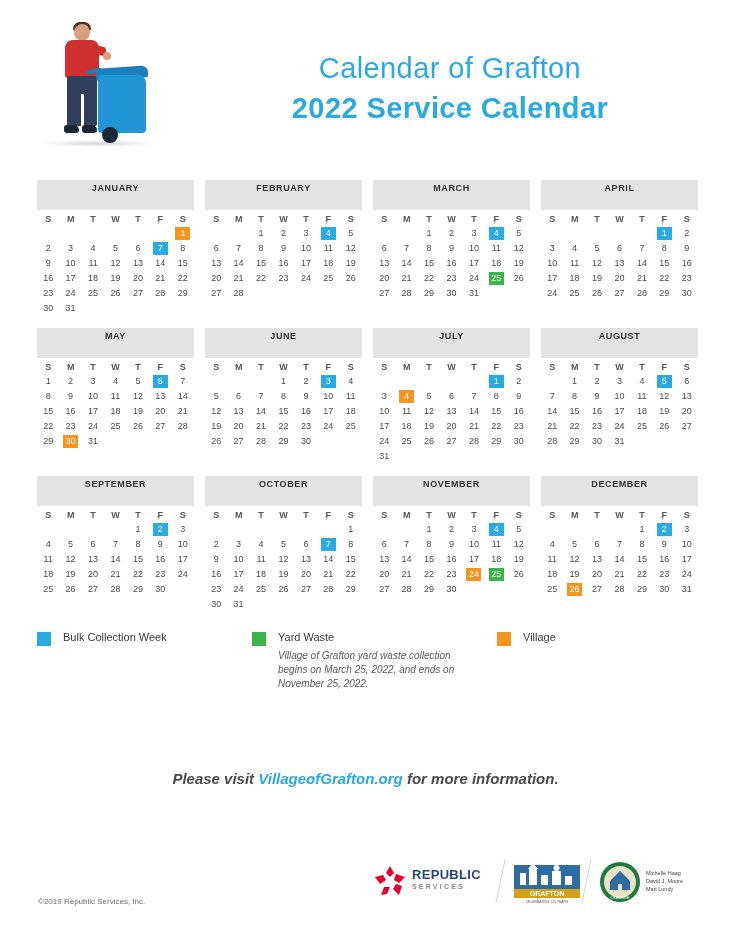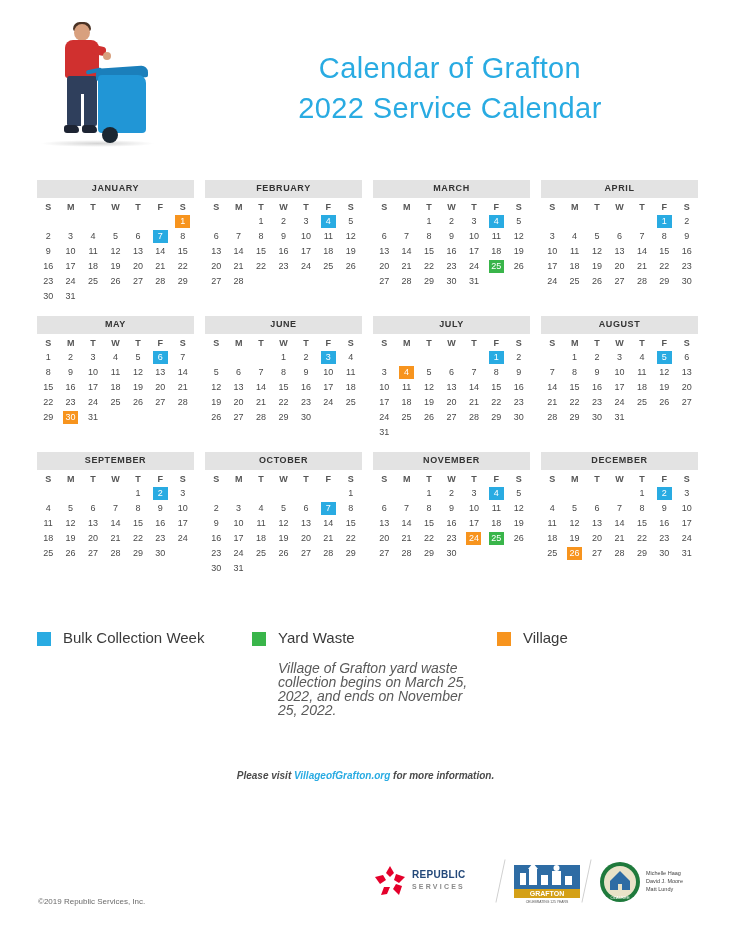--- a/index.html
+++ b/index.html
@@ -151,21 +151,21 @@
     color: #29ABE2;
     letter-spacing: 0.4px;
     line-height: 40px;
     font-weight: normal;
   }
   .title-line2 {
     font-size: 29px;
     color: #29ABE2;
     letter-spacing: 0.4px;
     line-height: 40px;
-    font-weight: normal;
+    font-weight: bold;
   }
 
   
   .calendars {
     position: absolute;
     left: 37px;
     top: 180px;
     width: 660px;
     display: grid;
     grid-template-columns: repeat(4, 157px);
@@ -175,21 +175,21 @@
   .month {
     width: 157px;
   }
   .month-name {
     background: #e3e3e3;
     color: #333333;
     font-size: 9px;
     font-weight: bold;
     letter-spacing: 0.6px;
     text-align: center;
-    padding: 3px 0 5px 0;
+    padding: 3px 0 17px 0;
     text-transform: uppercase;
   }
   table.cal {
     width: 157px;
     border-collapse: collapse;
     table-layout: fixed;
     margin-top: 1px;
   }
   table.cal th {
     font-size: 9px;
@@ -244,41 +244,41 @@
     position: absolute;
     left: 0;
     top: 2px;
     width: 14px;
     height: 14px;
   }
   .swatch.bulk { background: #29ABE2; }
   .swatch.yard { background: #39B54A; }
   .swatch.holiday { background: #F7941E; }
   .legend-title {
-    font-size: 15px;
+    font-size: 11px;
     color: #3a3a3a;
     line-height: 15px;
   }
   .legend-note {
-    font-size: 14px;
+    font-size: 10px;
     font-style: italic;
     color: #5a5a5a;
     line-height: 14px;
-    margin-top: 16px;
+    margin-top: 4px;
     width: 190px;
   }
 
   
   .visit {
     position: absolute;
     left: 0;
     top: 770px;
     width: 731px;
     text-align: center;
-    font-size: 10px;
+    font-size: 15px;
     font-style: italic;
     font-weight: bold;
     color: #4a4a4a;
   }
   .visit a {
     color: #29ABE2;
     text-decoration: none;
   }
 
   
@@ -304,21 +304,21 @@
   .rep-star {
     position: absolute;
     left: 4px; top: 4px;
     width: 32px; height: 32px;
   }
   .rep-text {
     position: absolute;
     left: 42px; top: 7px;
   }
   .rep-name {
-    font-size: 10px;
+    font-size: 13px;
     font-weight: bold;
     color: #24497a;
     letter-spacing: 0.3px;
     line-height: 14px;
   }
   .rep-sub {
     font-size: 7px;
     font-weight: bold;
     color: #8a8a8a;
     letter-spacing: 2.2px;

